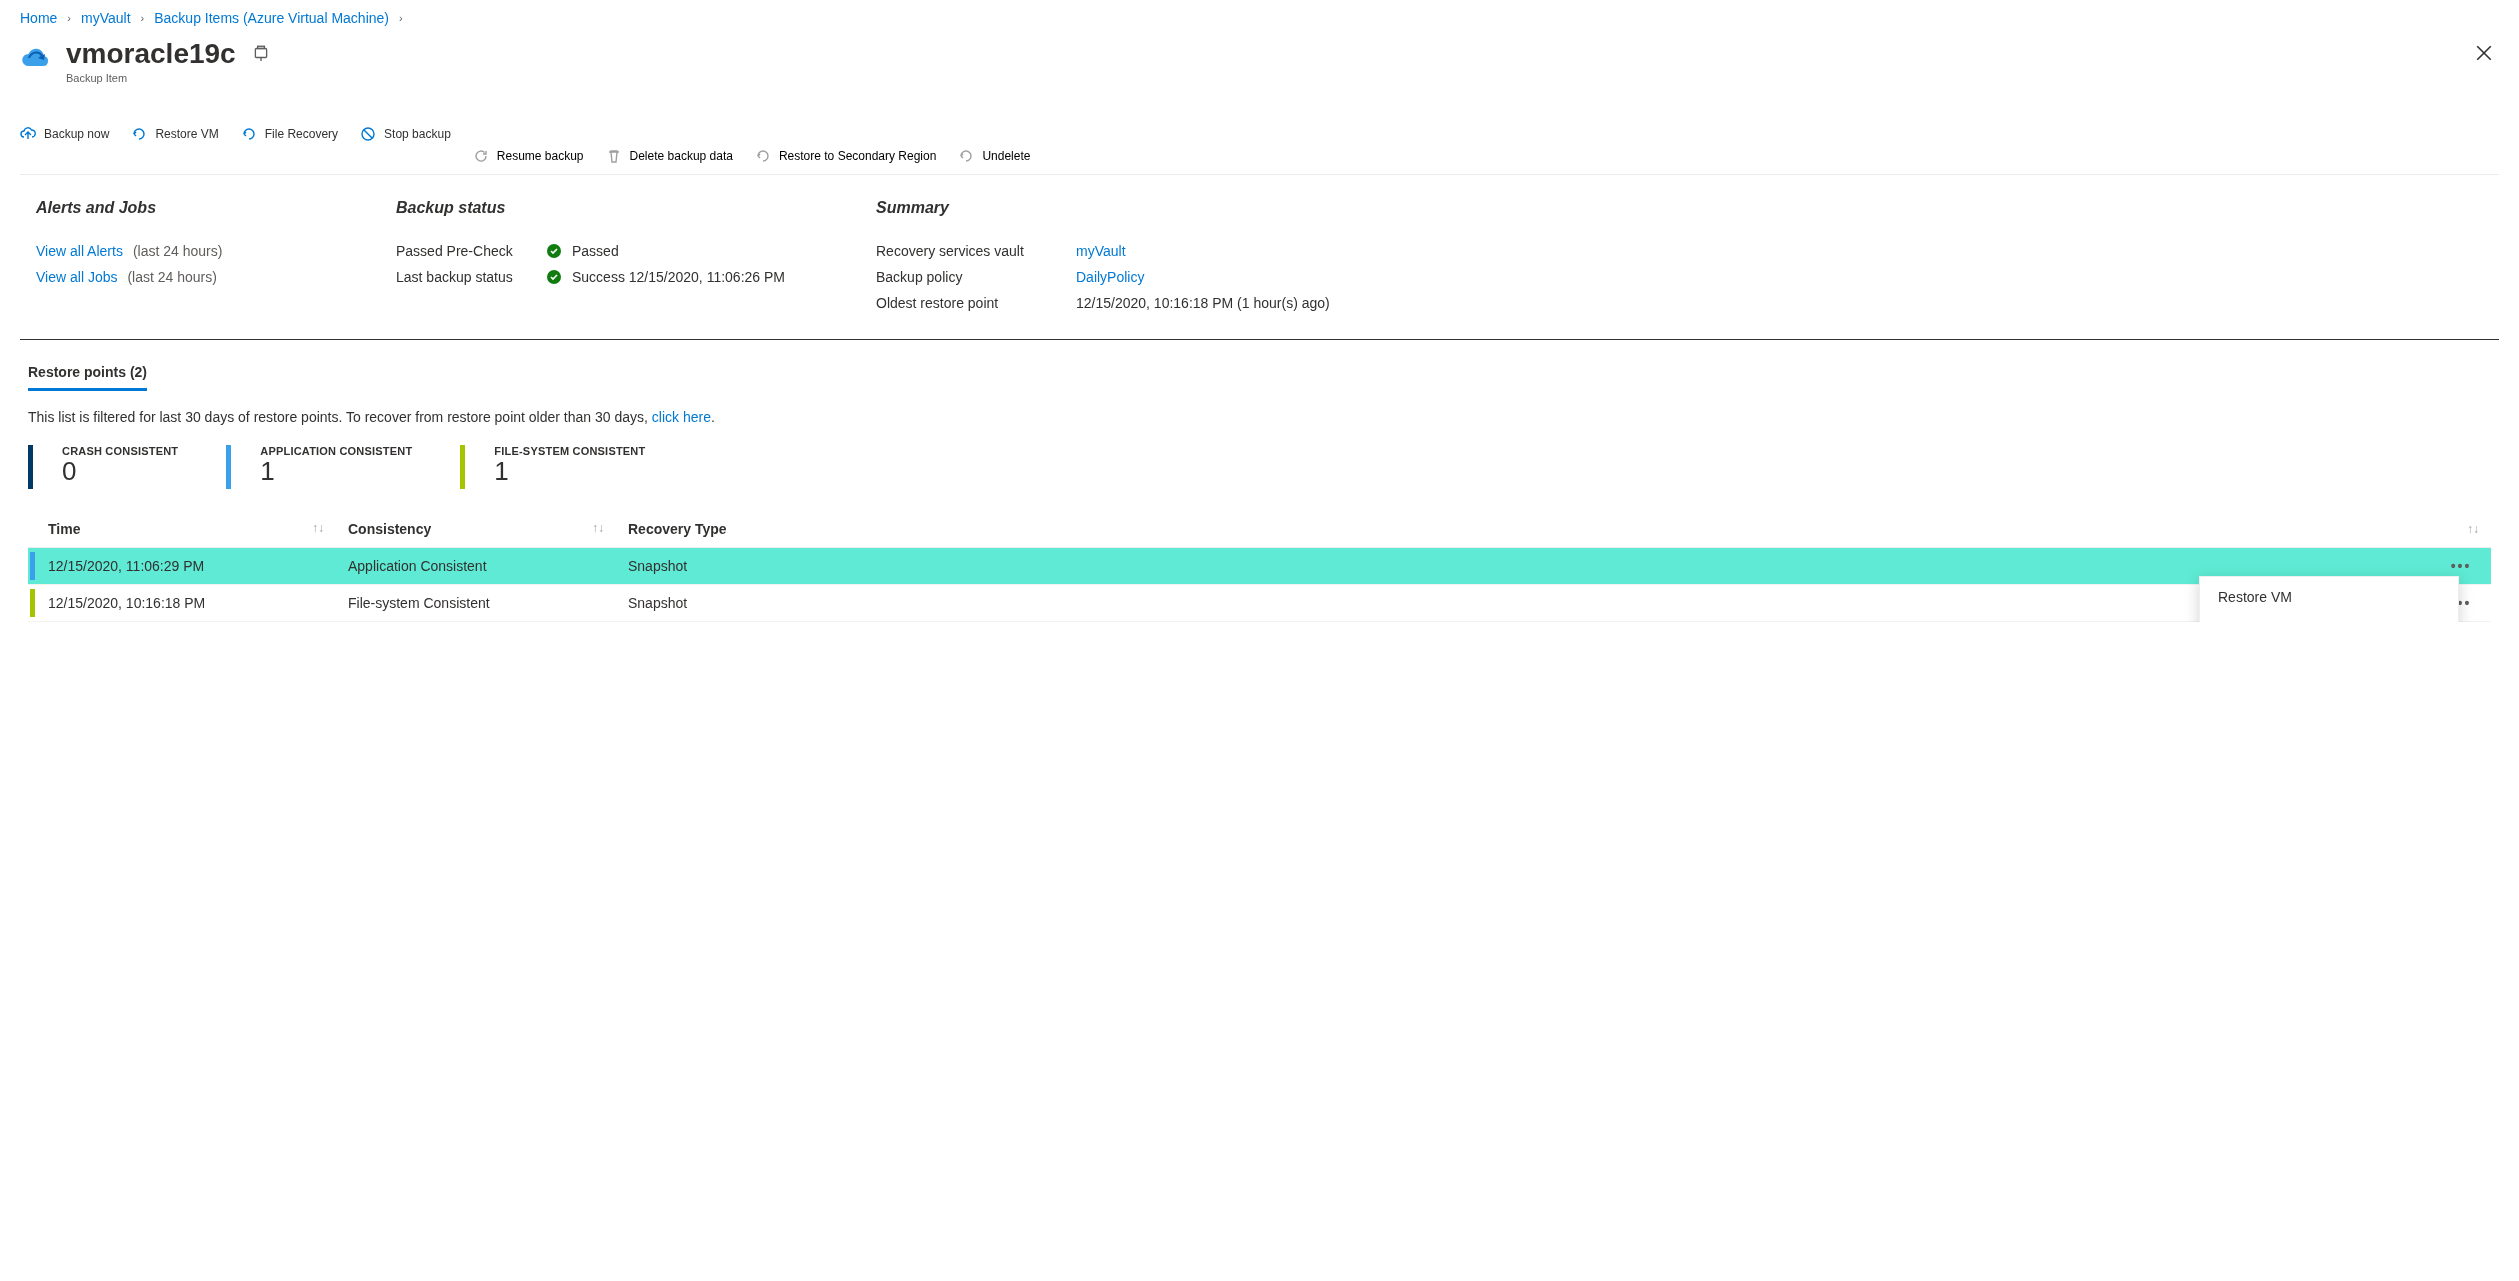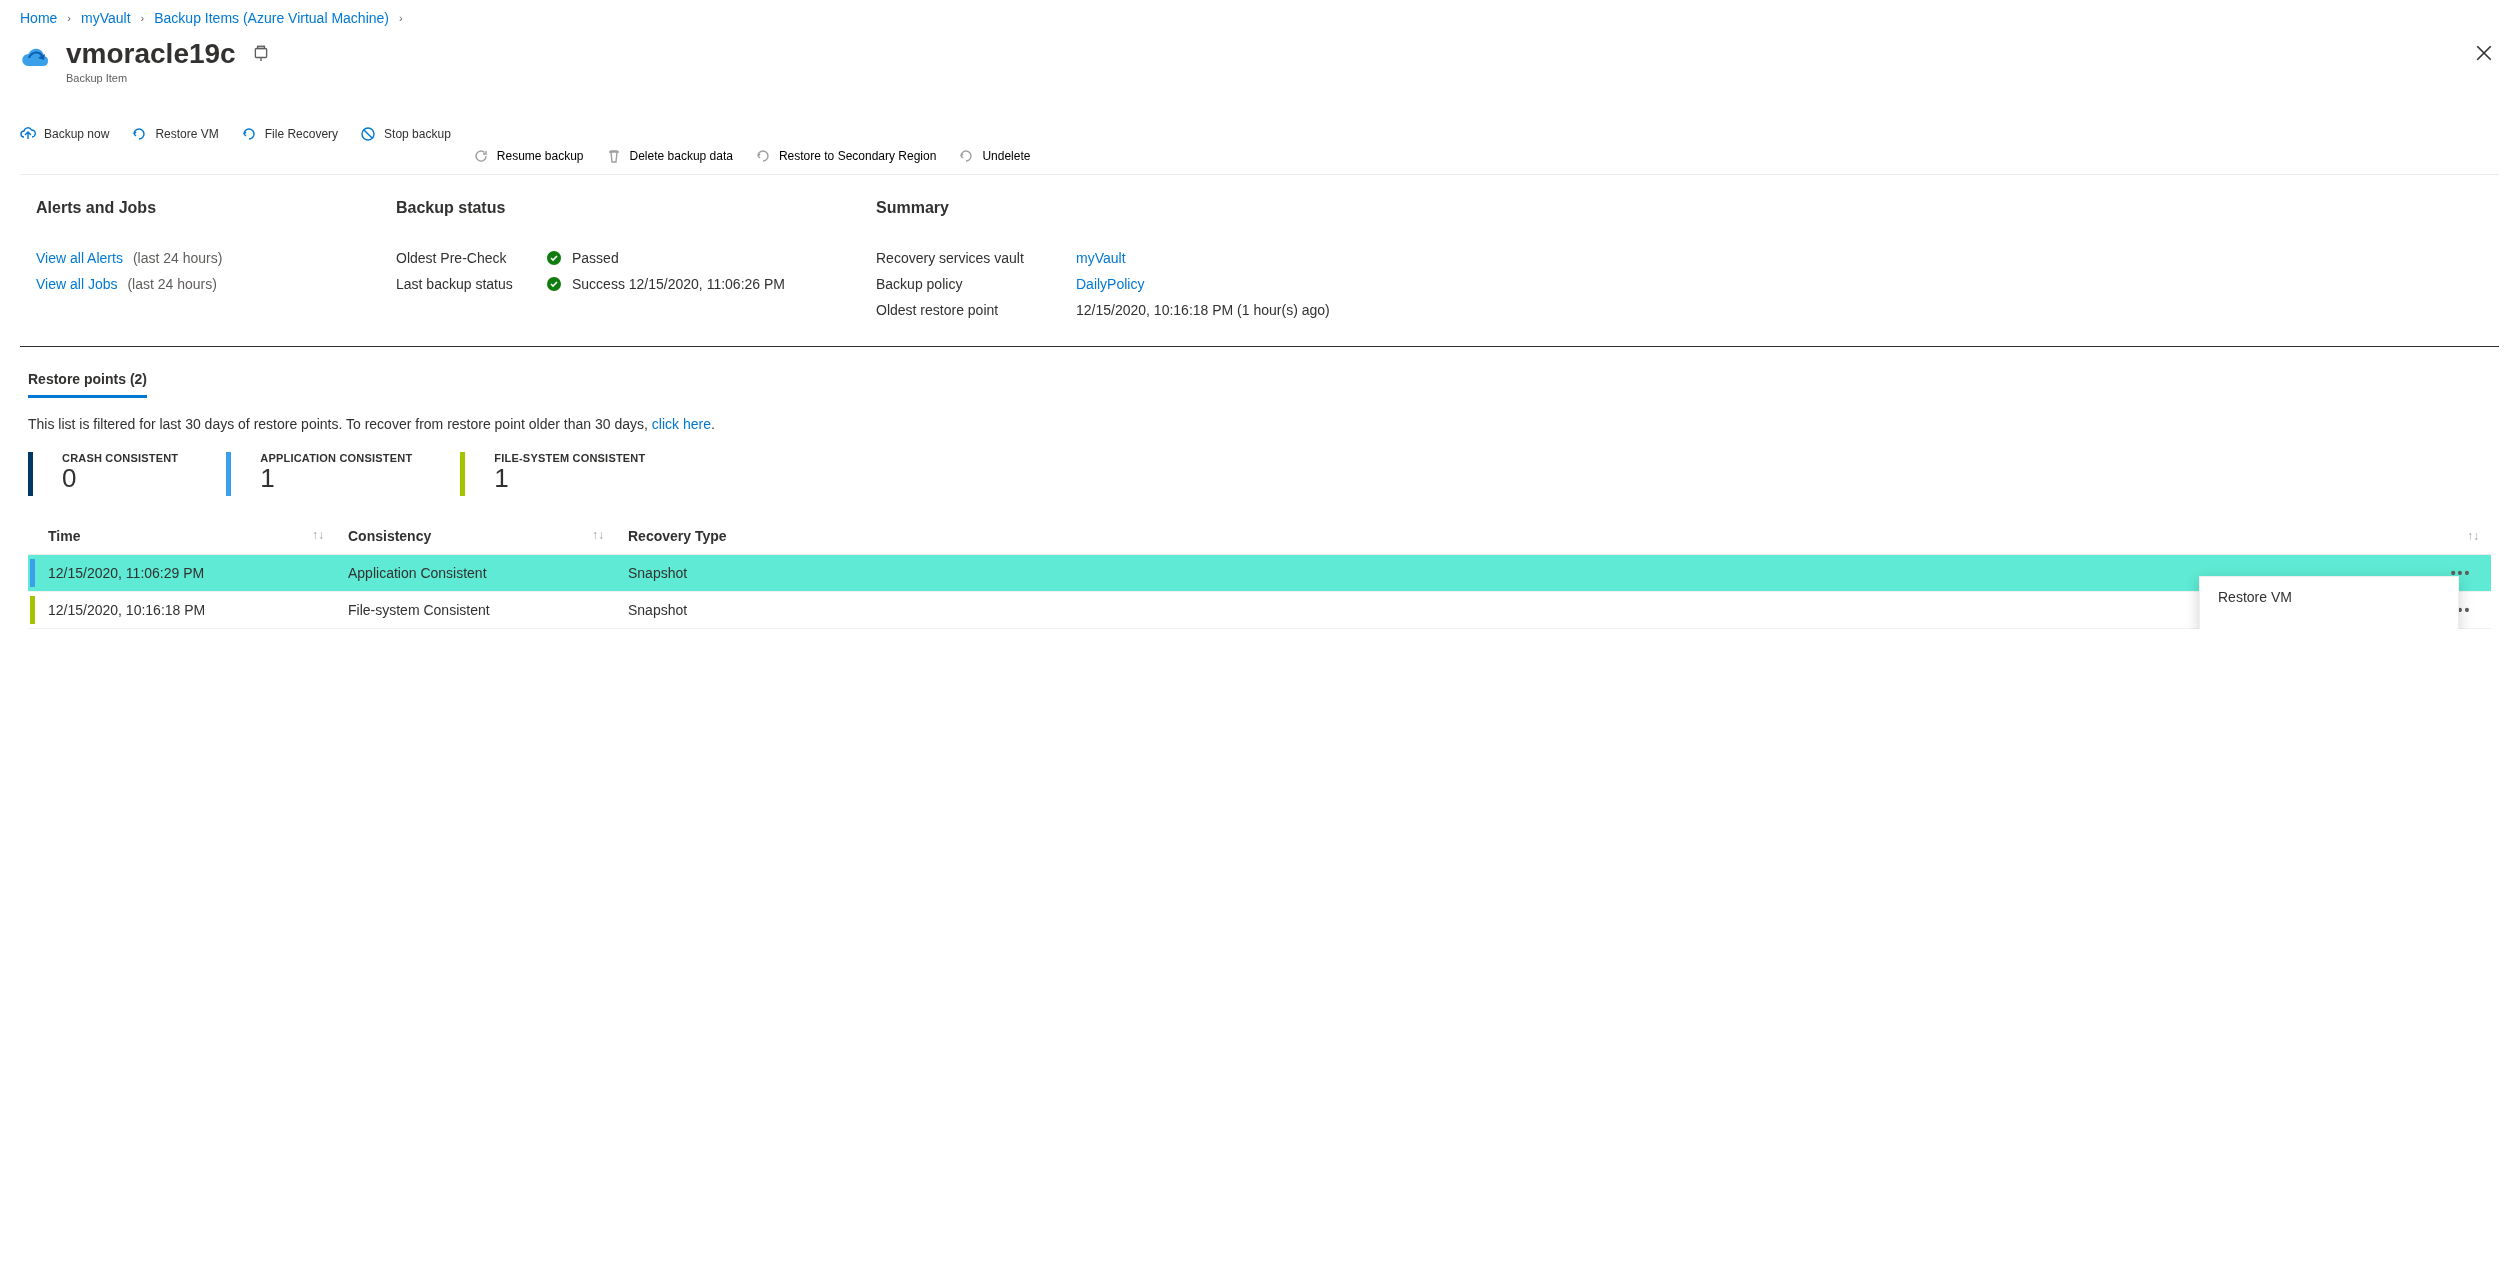--- a/index.html
+++ b/index.html
@@ -70,21 +70,21 @@
 
   
   .status-grid {
     display:flex;
     gap: 60px;
     padding: 24px 16px 28px 16px;
     border-bottom: 1px solid #323130;
   }
   .sg-col { display:flex; flex-direction:column; gap:10px; min-width:300px;}
   .sg-col.summary { flex:1; }
-  .sg-title { font-size:16px; font-weight:600; margin-bottom:23px; }
+  .sg-title { font-size:16px; font-weight:600; margin-bottom:16px;font-style:italic; }
   .sg-row { display:flex; align-items:center; gap:10px; font-size:14px; }
   .sg-row .muted { color:#605e5c; }
   .kv { display:flex; gap:40px; }
   .kv-label { width:160px; color:#323130; }
   .kv-value { color:#323130; }
   .check-icon { width:16px; height:16px; }
 
   
   .rp-section { padding: 18px 8px 0 8px; }
   .rp-tab {
@@ -275,21 +275,21 @@
       </div>
       <div class="sg-row">
         <a>View all Jobs</a>
         <span class="muted">(last 24 hours)</span>
       </div>
     </div>
 
     <div class="sg-col" style="min-width:420px;">
       <div class="sg-title">Backup status</div>
       <div class="sg-row">
-        <span style="width:140px;">Oldest Pre-Check</span>
+        <span style="width:140px;">Passed Pre-Check</span>
         <span class="check-icon"><svg viewBox="0 0 16 16">
               <circle cx="8" cy="8" r="7" fill="#107c10"></circle>
               <path d="M5 8l2 2 4-4" stroke="#fff" stroke-width="1.6" fill="none"></path>
             </svg></span>
         <span>Passed</span>
       </div>
       <div class="sg-row">
         <span style="width:140px;">Last backup status</span>
         <span class="check-icon"><svg viewBox="0 0 16 16">
               <circle cx="8" cy="8" r="7" fill="#107c10"></circle>

